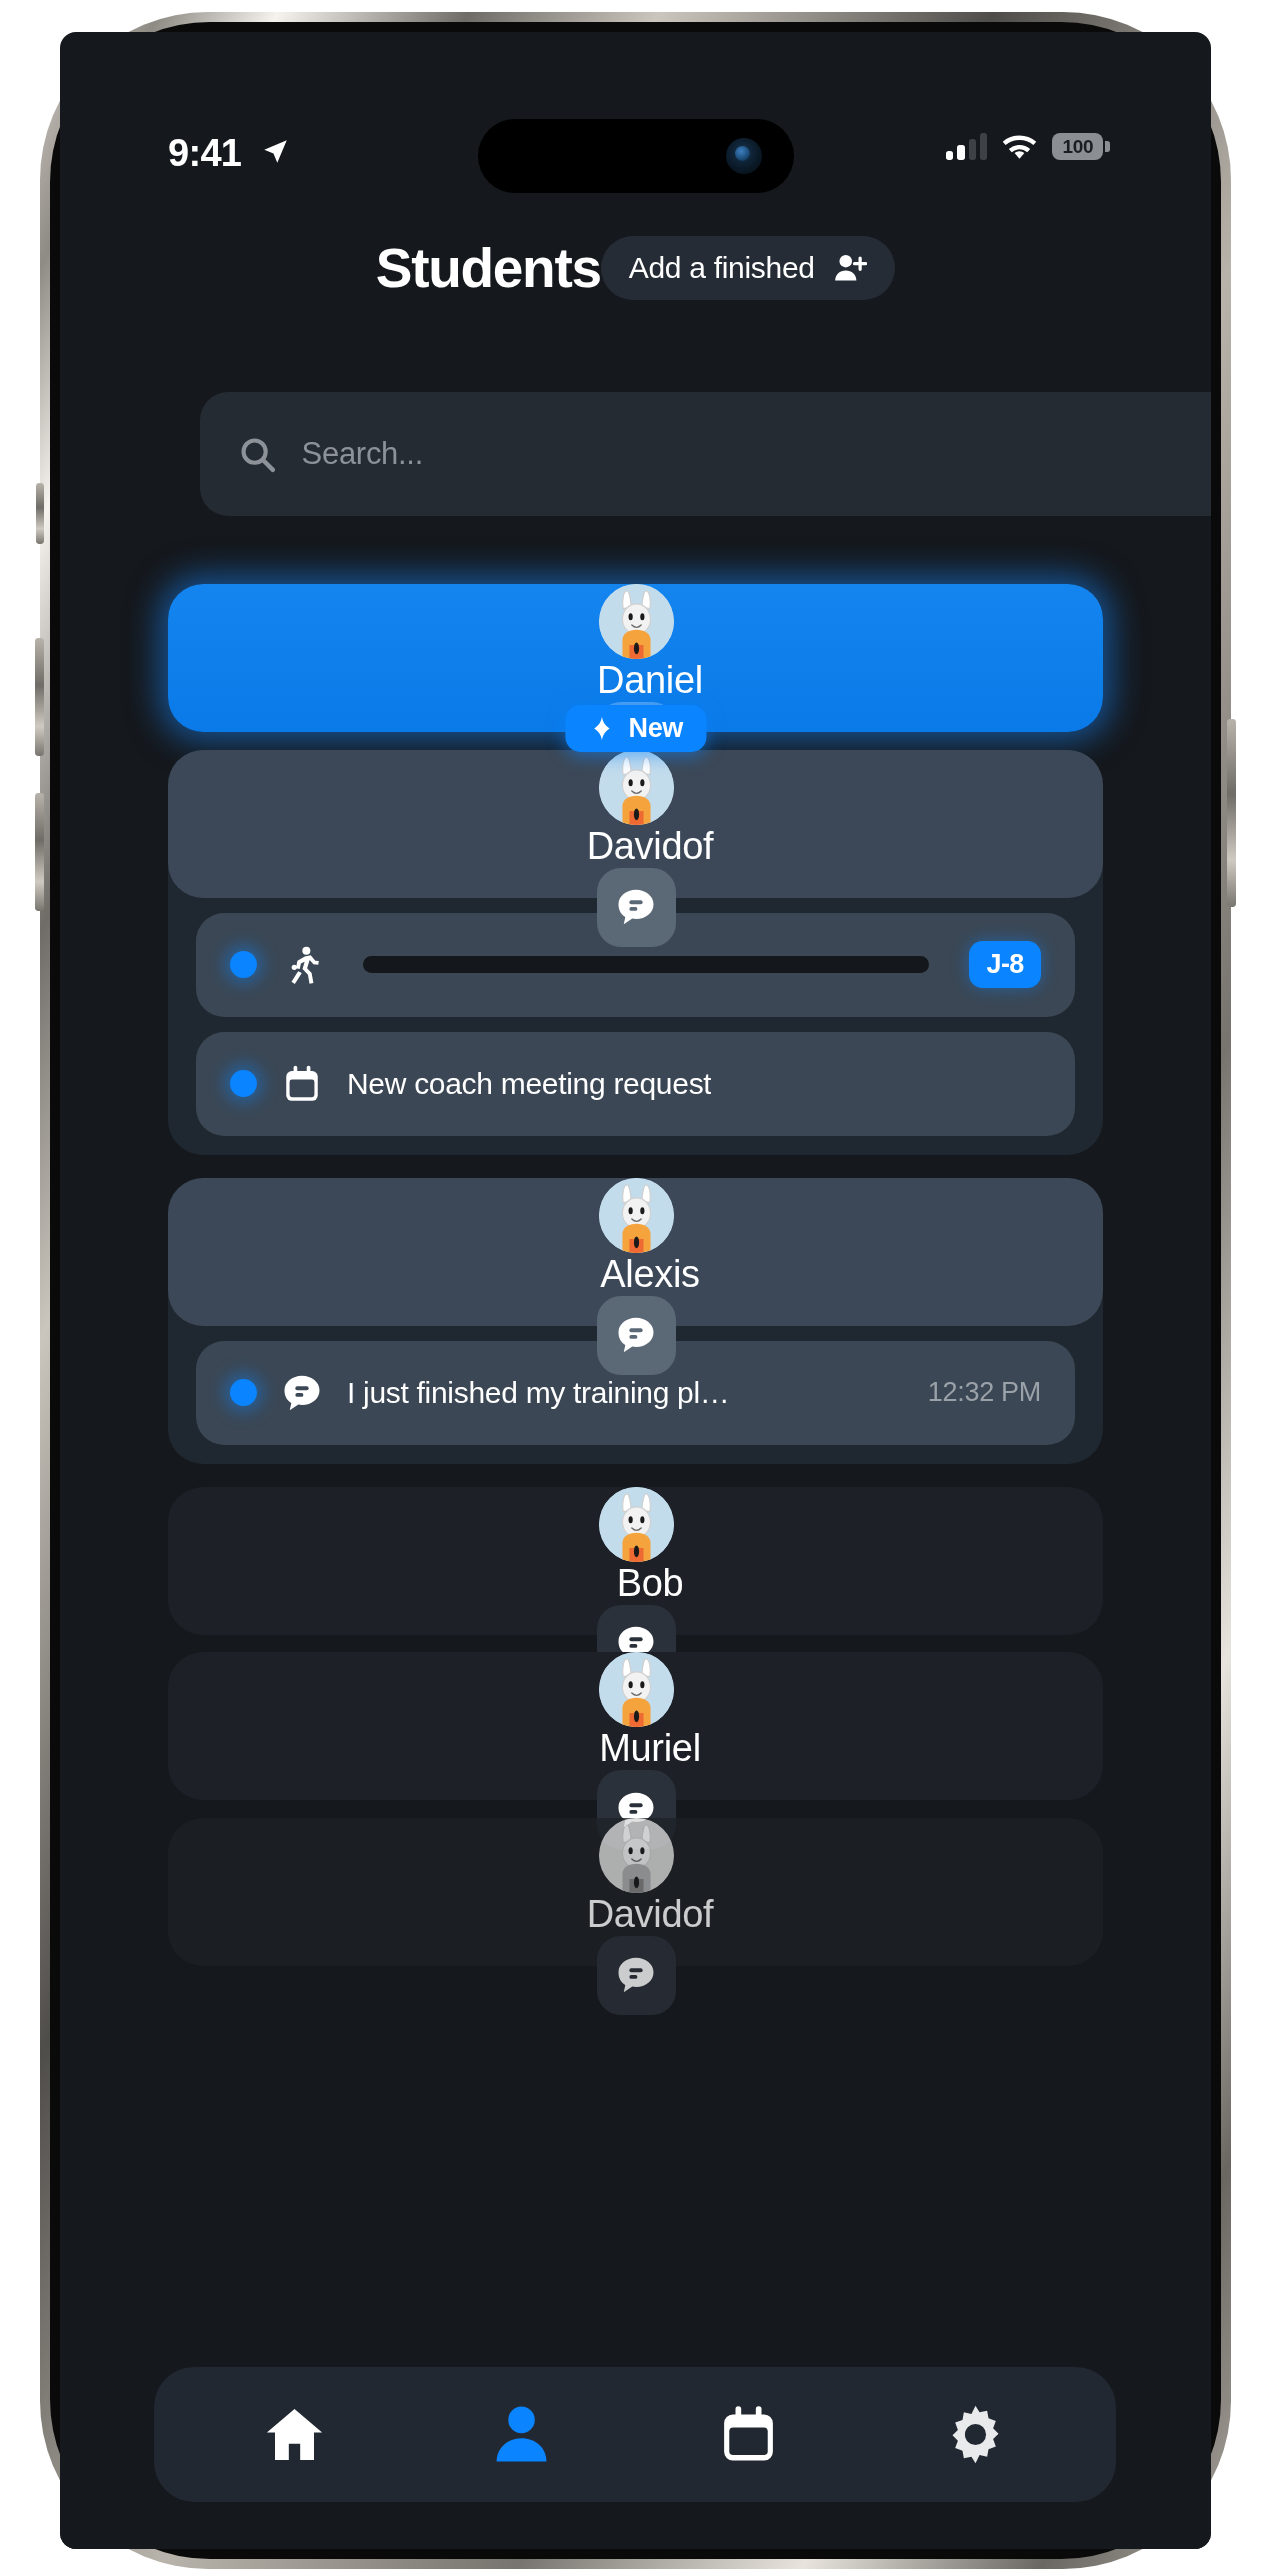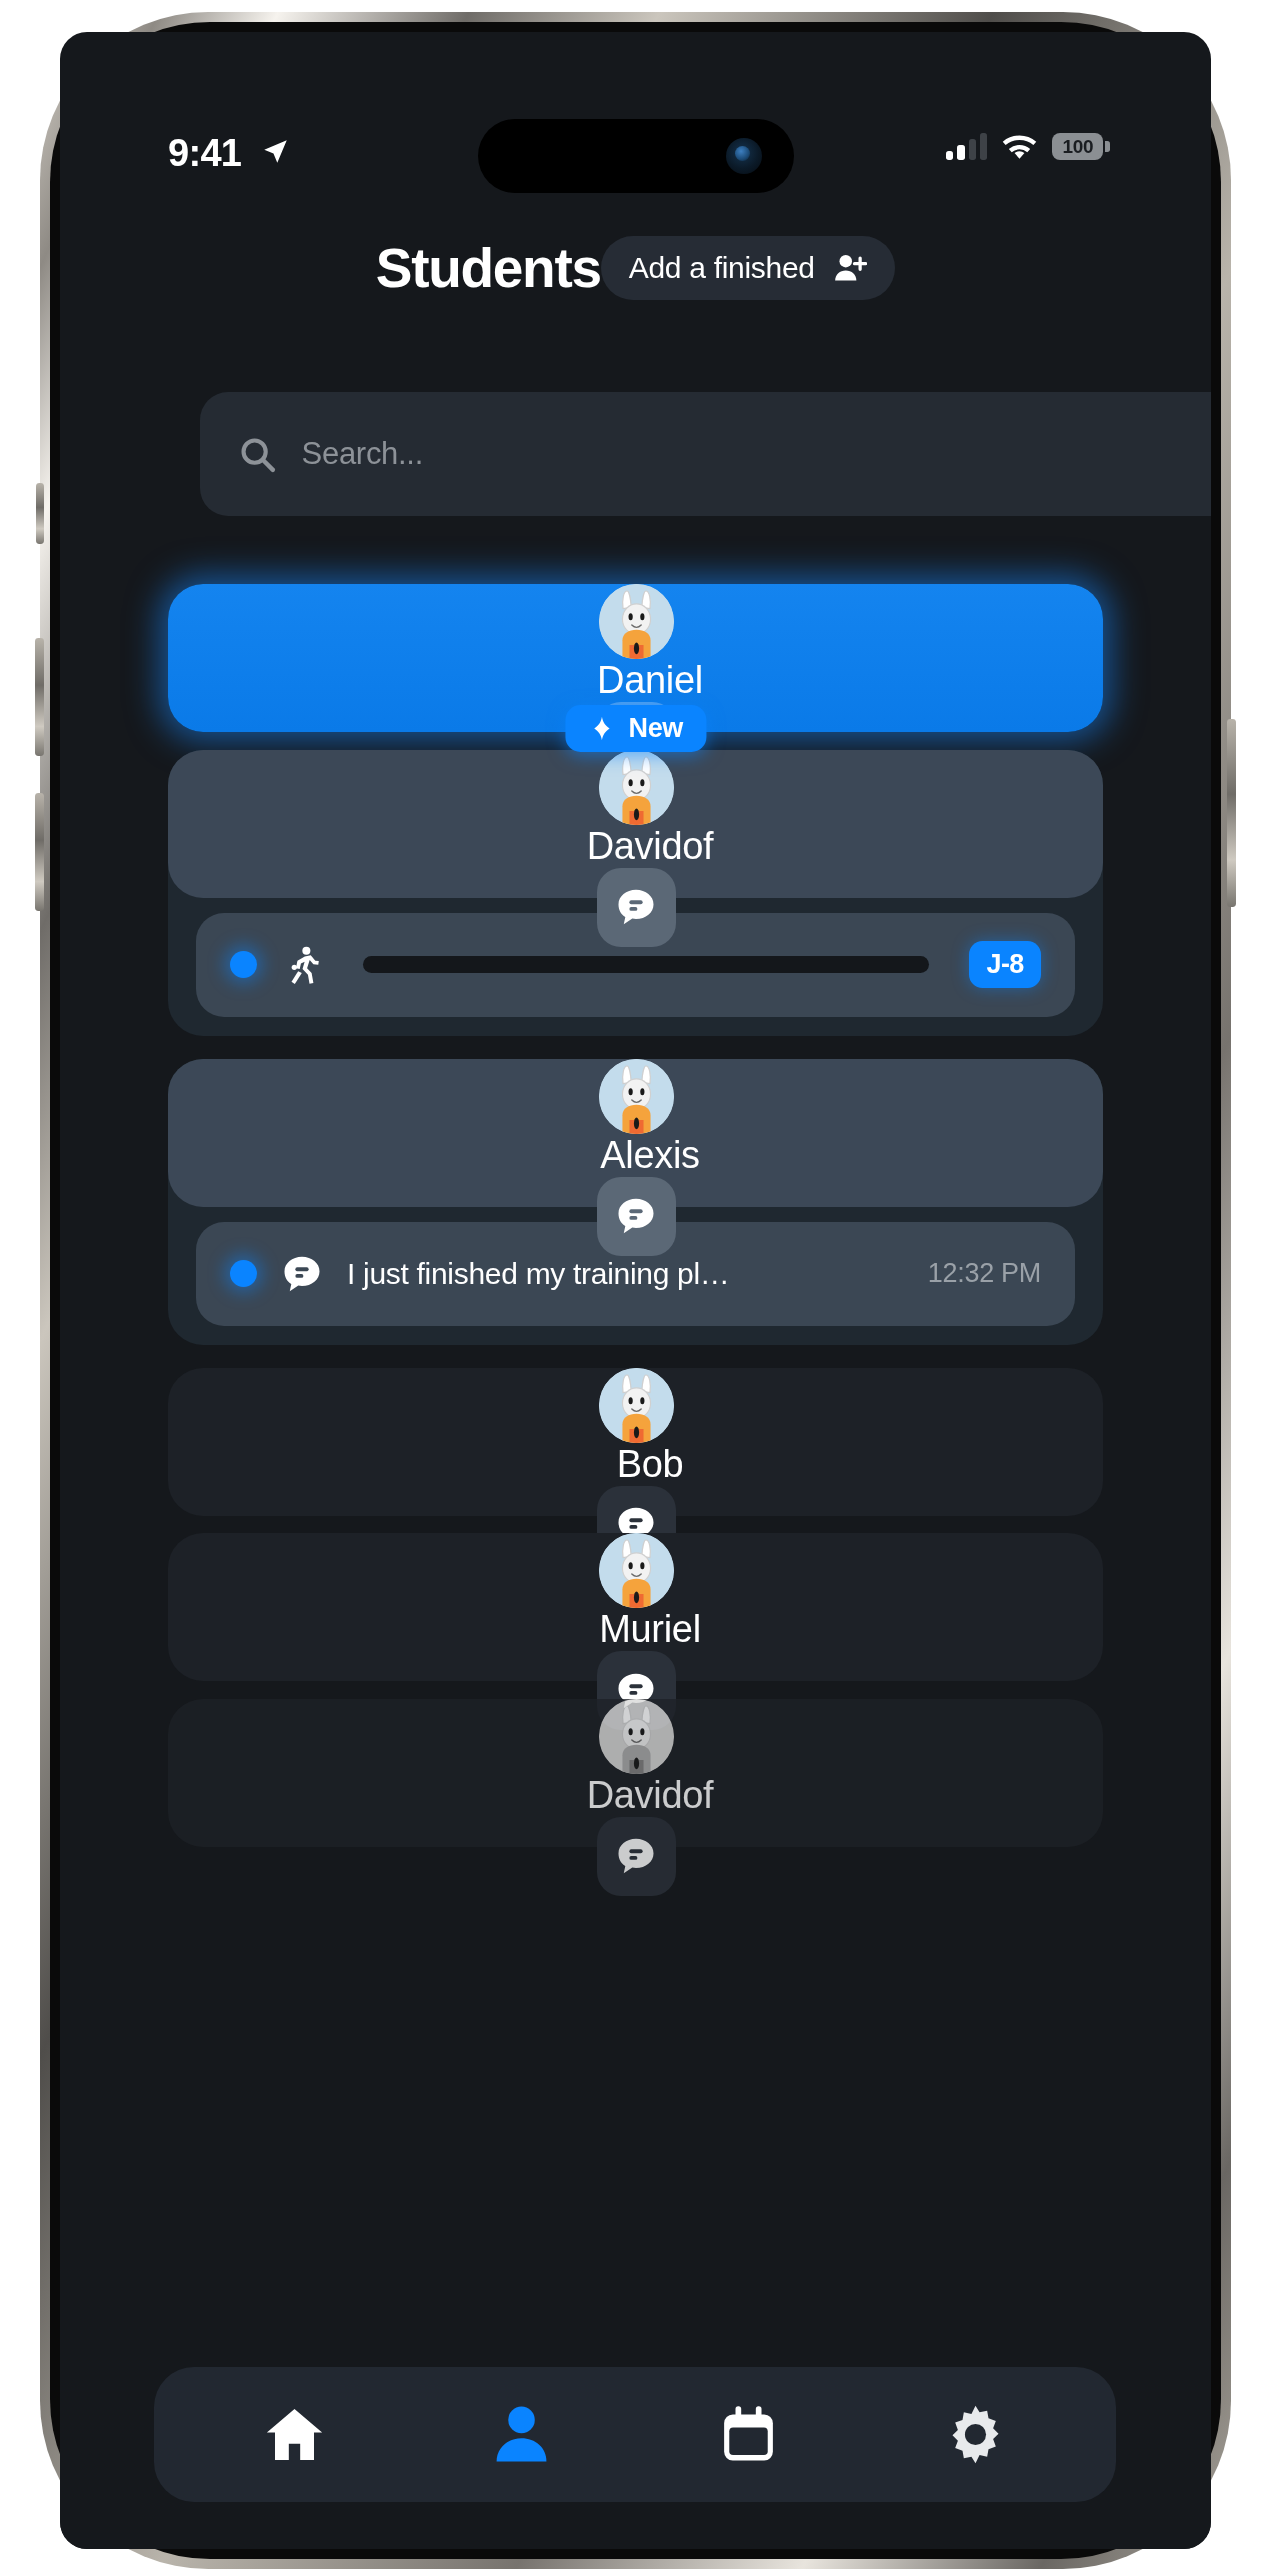--- a/index.html
+++ b/index.html
@@ -33,21 +33,21 @@
     position: absolute;
     left: 10px; top: 10px;
     width: 1171px; height: 2537px;
     border-radius: 160px;
     background: #0a0a0a;
   }
   .phone-screen {
     position: absolute;
     left: 20px; top: 20px;
     width: 1151px; height: 2517px;
-    border-radius: 27px;
+    border-radius: 16px;
     background: #15181c;
     overflow: hidden;
   }
   
   .btn-side {
     position: absolute;
     background: linear-gradient(180deg,#b8b3aa,#6f6c67 40%,#cfcac1 75%,#78756f);
     border-radius: 3.4px;
   }
   .btn-silent { left: -4px; top: 471px; width: 8px; height: 61px; }
@@ -427,20 +427,32 @@
                 <path d="M9.8 15.5 6 21.6l1.9 1.2 4-6.3z" fill="#fff"></path>
                 <circle cx="7.6" cy="13.3" r="1.5" fill="#fff"></circle>
               </svg>
             </span>
             <span class="progress-track">
               <span class="progress-fill" id="jeremy-progress" style="width: 60%;"></span>
             </span>
             <span class="day-badge">J-8</span>
           </div>
 
+          <div class="sub-item">
+            <span class="dot-unread"></span>
+            <span>
+              <svg viewBox="0 0 24 24" width="42" height="42">
+                <rect x="3" y="4.6" width="18" height="17" rx="3.2" fill="#fff"></rect>
+                <rect x="4.9" y="9.4" width="14.2" height="10.2" rx="1.4" fill="#3b4754"></rect>
+                <rect x="7.2" y="1.6" width="2.1" height="4.6" rx="1" fill="#fff"></rect>
+                <rect x="14.7" y="1.6" width="2.1" height="4.6" rx="1" fill="#fff"></rect>
+              </svg>
+            </span>
+            <span class="sub-text">New coach meeting request</span>
+          </div>
         </div>
 
         <div class="student-group with-sub">
           <div class="student-row mid">
             <span class="avatar">
               <svg viewBox="0 0 64 64" width="75" height="75">
                 <ellipse cx="32" cy="32" rx="32" ry="32" fill="#c3dcec"></ellipse>
                 <path d="M24 6c1.5 0 3 6 3.5 14l-7 1C19.5 13 21 6 24 6z" fill="#fff" stroke="#cfcfcf" stroke-width="1"></path>
                 <path d="M40 6c-1.5 0-3 6-3.5 14l7 1C44.5 13 43 6 40 6z" fill="#fff" stroke="#cfcfcf" stroke-width="1"></path>
                 <ellipse cx="32" cy="30" rx="12" ry="13" fill="#f2f2f2" stroke="#d0d0d0" stroke-width="1"></ellipse>

